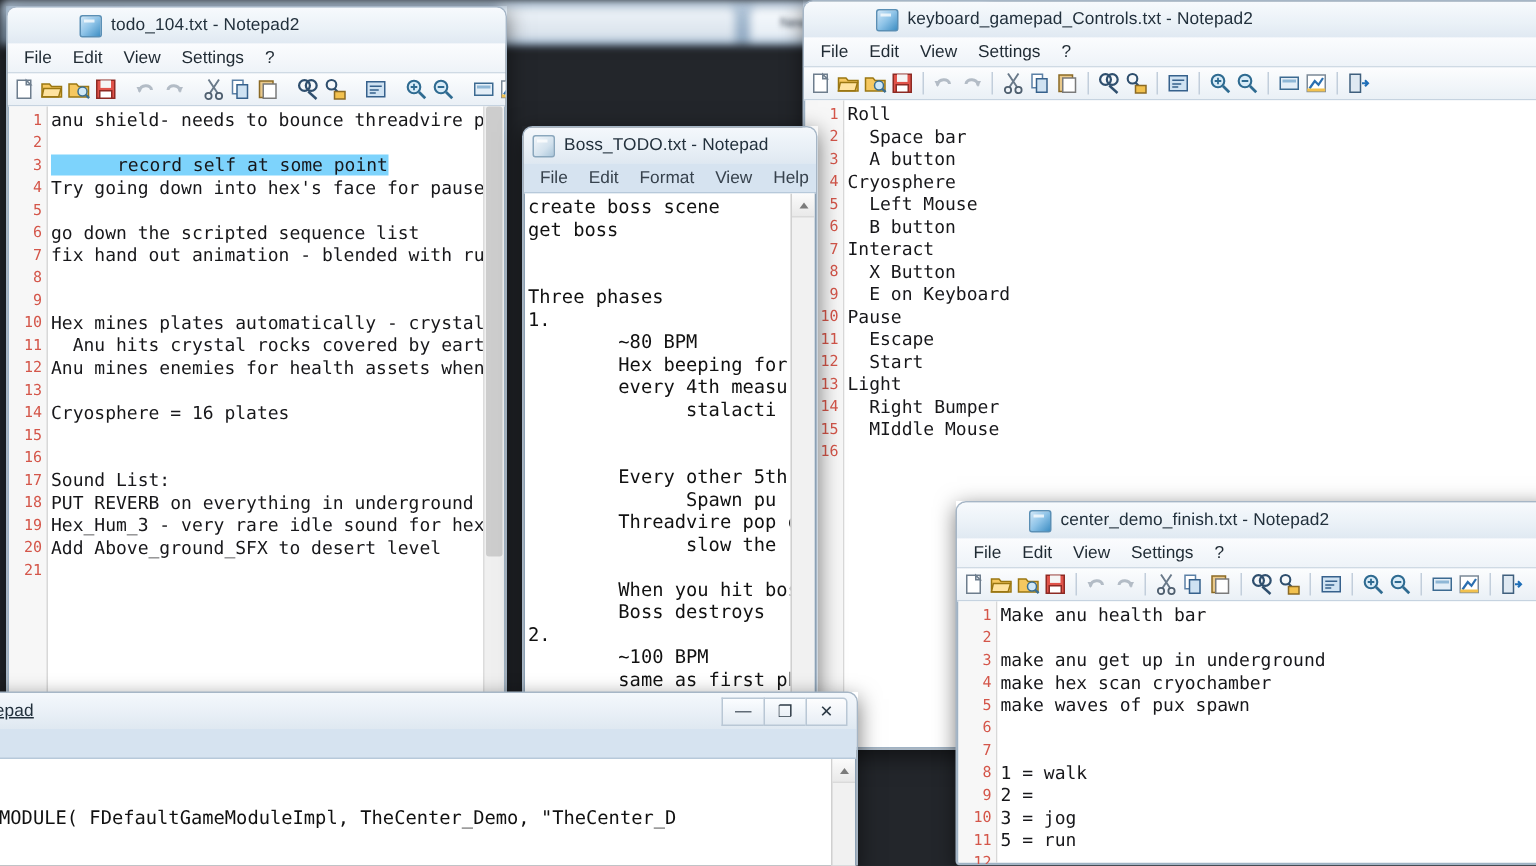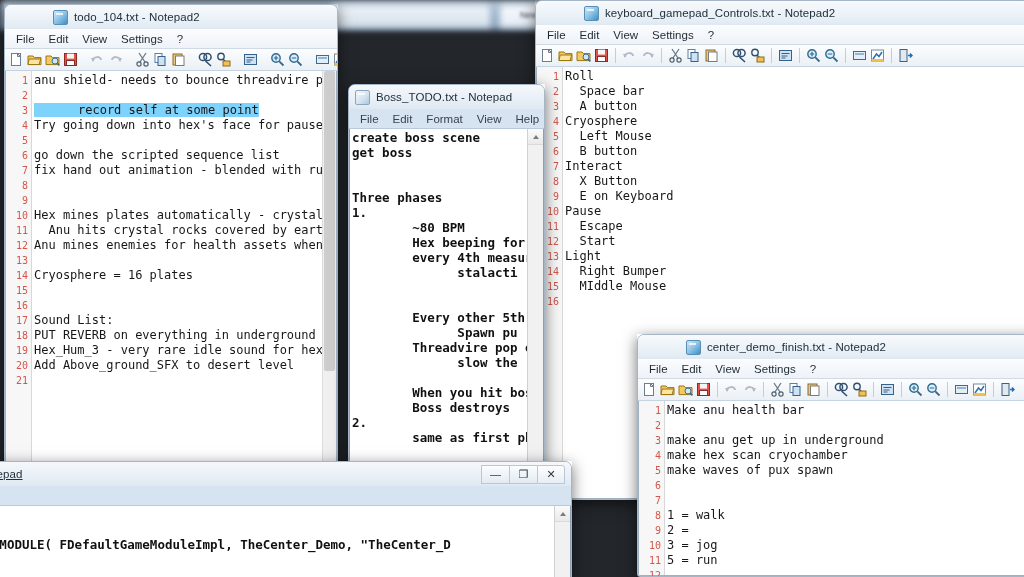--- a/index.html
+++ b/index.html
@@ -107,21 +107,21 @@
     width:13px;flex:0 0 auto;background:#f0f0f0;border-left:1px solid #dcdcdc;
     position:relative;
   }
   .vthumb{position:absolute;left:1px;right:1px;background:#cdcdcd;border-radius:2px;}
 
   
   .np-edit{
     flex:1 1 auto;background:#fff;border:1px solid #8ba0b4;border-top:none;
     position:relative;overflow:hidden;display:flex;min-height:0;box-sizing:border-box;
   }
-  .np-code{flex:1 1 auto;padding:1px 0 0 2px;overflow:hidden;font-weight:bold;}
+  .np-code{flex:1 1 auto;padding:1px 0 0 2px;overflow:hidden;}
   .np-code .cl{
     font-family:"DejaVu Sans Mono","Liberation Mono",monospace;
     font-size:12.5px;color:#111;height:15px;line-height:15px;white-space:pre;
   }
   .np-scroll{
     width:15px;flex:0 0 auto;background:#f1f1f1;border-left:1px solid #d0d0d0;
     display:flex;flex-direction:column;
   }
   .np-arrow{height:15px;flex:0 0 auto;display:flex;align-items:center;justify-content:center;
     background:linear-gradient(180deg,#fbfbfb,#e9e9e9);border-bottom:1px solid #dadada;}
@@ -482,20 +482,21 @@
           <div class="cl">&nbsp;</div>
           <div class="cl">&nbsp;</div>
           <div class="cl">        Every other 5th</div>
           <div class="cl">              Spawn pu</div>
           <div class="cl">        Threadvire pop o</div>
           <div class="cl">              slow the</div>
           <div class="cl">&nbsp;</div>
           <div class="cl">        When you hit bos</div>
           <div class="cl">        Boss destroys</div>
           <div class="cl">2.</div>
+          <div class="cl">        ~100 BPM</div>
           <div class="cl">        same as first ph</div>
         </div>
       <div class="np-scroll">
         <div class="np-arrow">
             <i></i>
           </div>
       </div>
     </div>
   </div>
 </div>

